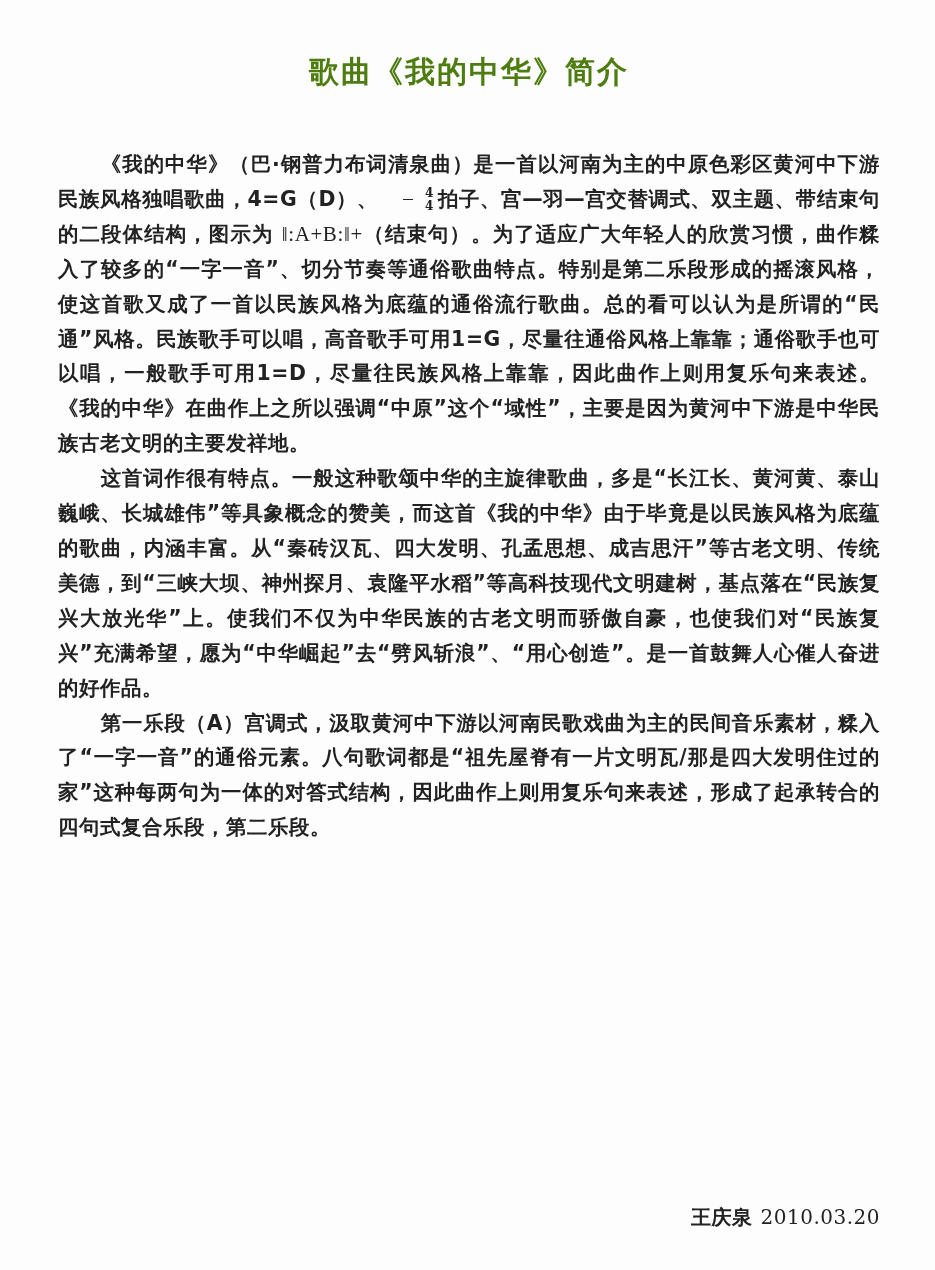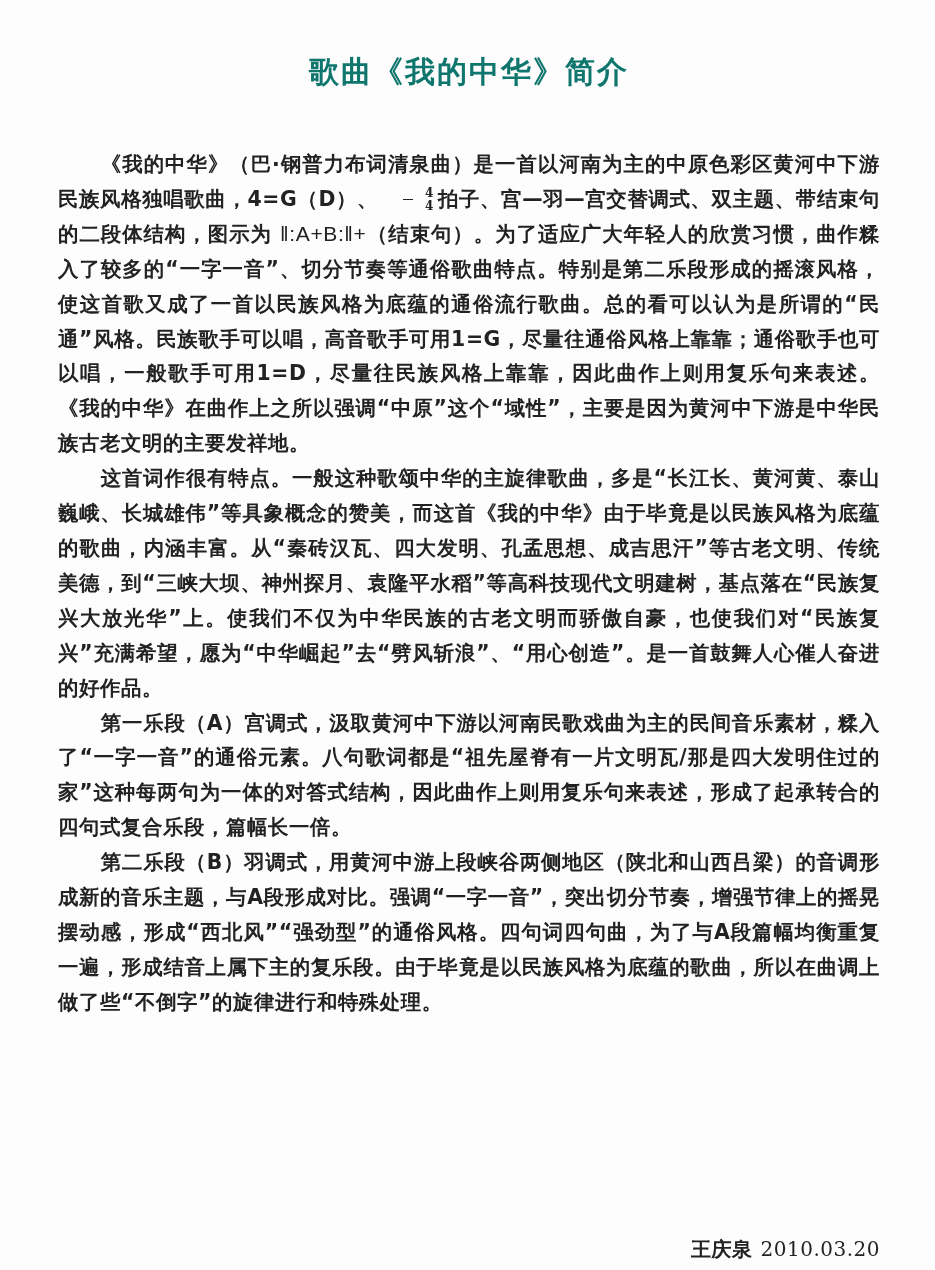--- a/index.html
+++ b/index.html
@@ -4,43 +4,42 @@
 <style>
   html, body { margin: 0; padding: 0; }
   body {
     width: 935px; height: 1270px; background: #fdfdfd; overflow: hidden;
     font-family: "DejaVu Sans", sans-serif; color: #1a1a1a;
     position: relative;
   }
   .page { position: absolute; left: 58px; top: 0; width: 822px; }
   .title {
     position: absolute; top: 52px; left: 0; width: 822px; text-align: center;
-    font-size: 30px; font-weight: bold; letter-spacing: 2px; color: #0f766e;
+    font-size: 30px; font-weight: bold; letter-spacing: 2px; color: #4d7c0f;
     font-family: "DejaVu Serif", serif;
   }
   .body-text { position: absolute; top: 147px; left: 0; width: 822px; }
   .para { margin: 0; font-size: 20.4px; line-height: 34.9px; text-align: justify; text-align-last: left; font-weight: bold; color: #222; letter-spacing: 0.6px; }
   .para.indent { text-indent: 2.1em; }
   .frac { display: inline-flex; flex-direction: column; align-items: center; vertical-align: middle; font-size: 12px; line-height: 12px; margin: 0 4px; font-family: "DejaVu Serif", serif; }
   .frac .bar { width: 10px; border-top: 1px solid #222; }
-  .repeat { font-family: Liberation Sans, sans-serif; font-weight: normal; font-size: 21px; }
-  .sig { position: absolute; top: 1236px; right: 55px; font-size: 20px; font-weight: bold; color: #222; letter-spacing: 0.5px; }
+  .repeat { font-family: Liberation Serif, serif; font-weight: normal; font-size: 21px; }
+  .sig { position: absolute; top: 1204px; right: 55px; font-size: 20px; font-weight: bold; color: #222; letter-spacing: 0.5px; }
   .sig .date { font-family: "DejaVu Serif", serif; font-weight: normal; margin-left: 8px; }
 </style>
 </head>
 <body>
 
 <div class="page">
   <div class="title">歌曲《我的中华》简介</div>
 
   <div class="body-text">
     <p class="para indent"><span>《我的中华》（巴·钢普力布词清泉曲）是一首以河南为主的中原色彩区黄河中下游民族风格独唱歌曲，4=G（D）、</span><span class="frac">
           <span>4</span>
           <span class="bar"></span>
           <span>4</span>
         </span><span>拍子、宫—羽—宫交替调式、双主题、带结束句的二段体结构，图示为 </span><span class="repeat">‖:A+B:‖+</span><span>（结束句）。为了适应广大年轻人的欣赏习惯，曲作糅入了较多的“一字一音”、切分节奏等通俗歌曲特点。特别是第二乐段形成的摇滚风格，使这首歌又成了一首以民族风格为底蕴的通俗流行歌曲。总的看可以认为是所谓的“民通”风格。民族歌手可以唱，高音歌手可用1=G，尽量往通俗风格上靠靠；通俗歌手也可以唱，一般歌手可用1=D，尽量往民族风格上靠靠，因此曲作上则用复乐句来表述。《我的中华》在曲作上之所以强调“中原”这个“域性”，主要是因为黄河中下游是中华民族古老文明的主要发祥地。</span></p>
     <p class="para indent">这首词作很有特点。一般这种歌颂中华的主旋律歌曲，多是“长江长、黄河黄、泰山巍峨、长城雄伟”等具象概念的赞美，而这首《我的中华》由于毕竟是以民族风格为底蕴的歌曲，内涵丰富。从“秦砖汉瓦、四大发明、孔孟思想、成吉思汗”等古老文明、传统美德，到“三峡大坝、神州探月、袁隆平水稻”等高科技现代文明建树，基点落在“民族复兴大放光华”上。使我们不仅为中华民族的古老文明而骄傲自豪，也使我们对“民族复兴”充满希望，愿为“中华崛起”去“劈风斩浪”、“用心创造”。是一首鼓舞人心催人奋进的好作品。</p>
-    <p class="para indent">第一乐段（A）宫调式，汲取黄河中下游以河南民歌戏曲为主的民间音乐素材，糅入了“一字一音”的通俗元素。八句歌词都是“祖先屋脊有一片文明瓦/那是四大发明住过的家”这种每两句为一体的对答式结构，因此曲作上则用复乐句来表述，形成了起承转合的四句式复合乐段，篇幅长一倍。</p>
-    <p class="para indent">第二乐段（B）羽调式，用黄河中游上段峡谷两侧地区（陕北和山西吕梁）的音调形成新的音乐主题，与A段形成对比。强调“一字一音”，突出切分节奏，增强节律上的摇晃摆动感，形成“西北风”“强劲型”的通俗风格。四句词四句曲，为了与A段篇幅均衡重复一遍，形成结音上属下主的复乐段。由于毕竟是以民族风格为底蕴的歌曲，所以在曲调上做了些“不倒字”的旋律进行和特殊处理。</p>
+    <p class="para indent">第一乐段（A）宫调式，汲取黄河中下游以河南民歌戏曲为主的民间音乐素材，糅入了“一字一音”的通俗元素。八句歌词都是“祖先屋脊有一片文明瓦/那是四大发明住过的家”这种每两句为一体的对答式结构，因此曲作上则用复乐句来表述，形成了起承转合的四句式复合乐段，第二乐段。</p>
   </div>
 </div>
 
 <div class="sig"><span>王庆泉</span><span class="date">2010.03.20</span></div>
 
 </body></html>

